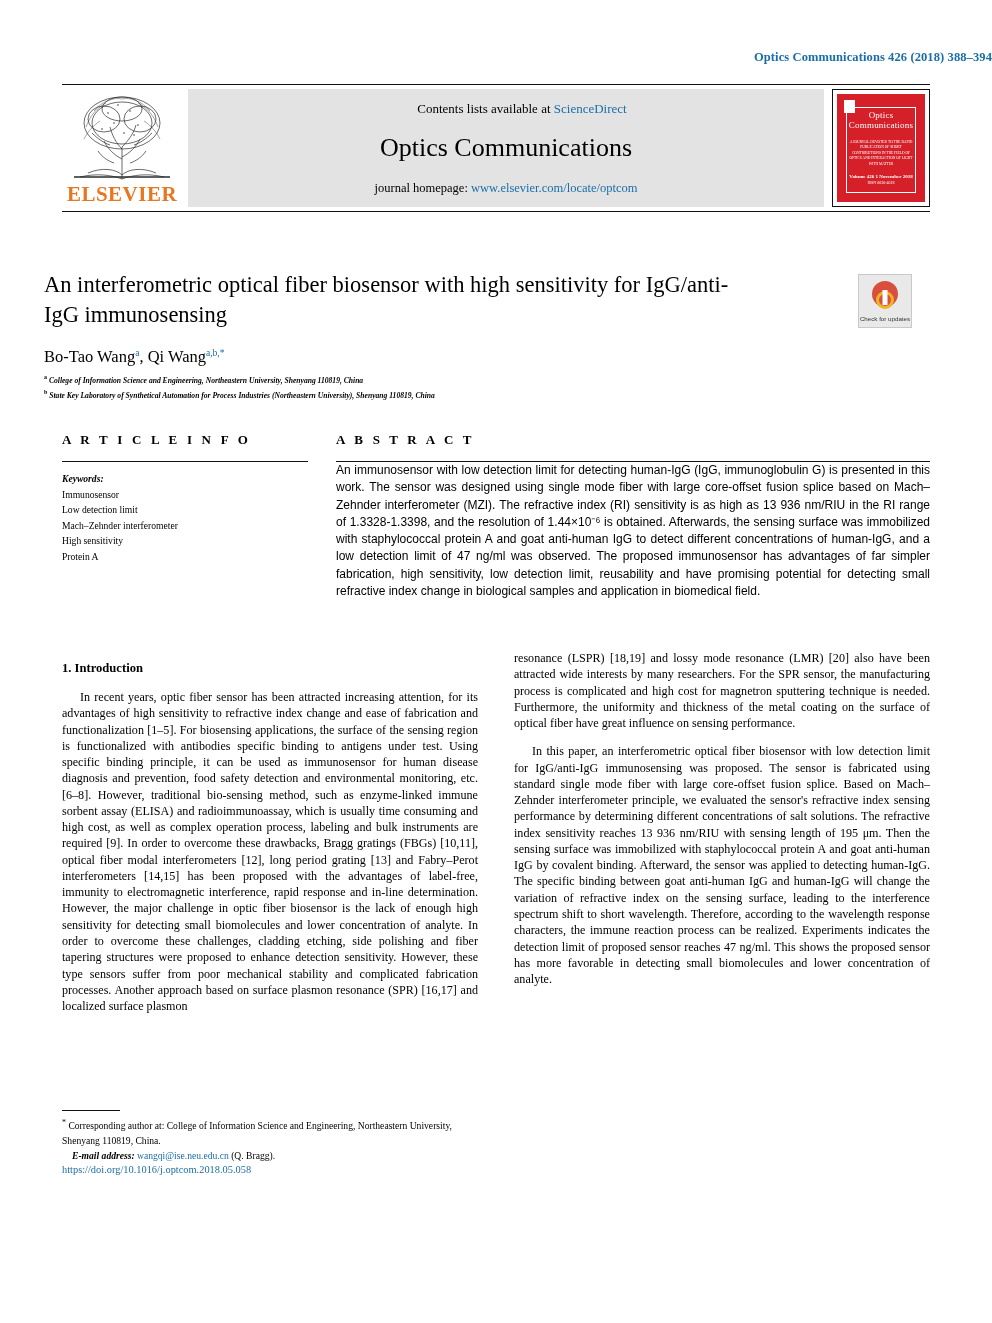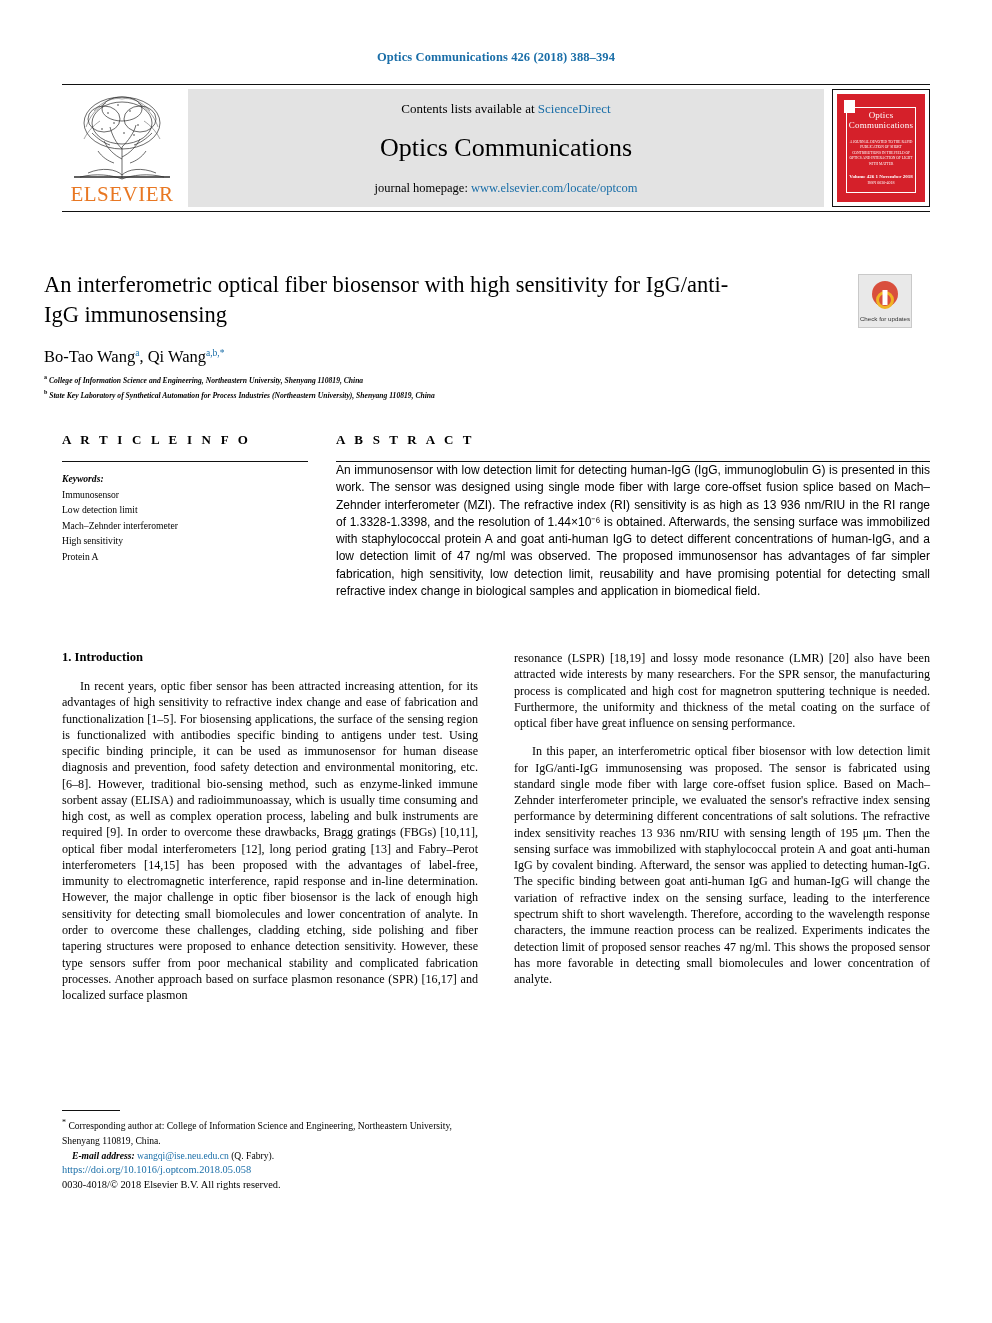--- a/index.html
+++ b/index.html
@@ -5,43 +5,43 @@
   html,body{margin:0;padding:0;}
   body{
     width:992px;height:1323px;background:#fff;
     font-family:"Liberation Serif", serif;
     color:#000;-webkit-font-smoothing:none;
   }
   .page{position:relative;width:992px;height:1323px;overflow:hidden;}
 
   
   .runhead{
-    position:absolute;top:50px;left:0;width:992px;text-align:center;
+    position:absolute;top:50px;left:0;width:992px;text-align:right;
     font-family:"Liberation Serif",serif;font-size:12.5px;font-weight:bold;
     color:#1a6ea8;letter-spacing:.1px;
   }
 
   
   .masthead{position:absolute;left:62px;top:84px;width:868px;}
   .mast-rule{border-top:1.6px solid #111;width:868px;}
   .mast-body{display:flex;align-items:stretch;margin-top:4px;height:118px;}
   .elsevier-logo{width:120px;flex:0 0 120px;position:relative;}
   .tree-wrap{position:absolute;left:6px;top:0;width:108px;height:92px;overflow:hidden;}
   .elsevier-word{
     position:absolute;left:2px;bottom:2px;width:116px;text-align:center;
-    font-family:"Liberation Serif",serif;font-weight:normal;font-size:21px;
+    font-family:"Liberation Serif",serif;font-weight:bold;font-size:21px;
     letter-spacing:.5px;color:#e87722;line-height:1;
   }
   .mast-center{
     flex:1;background:#e3e3e3;margin-left:6px;margin-right:8px;
     position:relative;
   }
   .contents-line{
     position:absolute;top:12px;left:0;width:100%;text-align:center;
-    font-size:13px;font-family:"Liberation Serif",serif;
+    font-size:13px;font-family:"Liberation Serif",serif;padding-left:16px;
   }
   .journal-title{
     position:absolute;top:44px;left:0;width:100%;text-align:center;
     font-size:26px;font-family:"Liberation Serif",serif;
   }
   .homepage-line{
     position:absolute;bottom:11px;left:0;width:100%;text-align:center;
     font-size:12.5px;font-family:"Liberation Serif",serif;
   }
   a.link,.link{color:#1a6ea8;text-decoration:none;}
@@ -116,21 +116,21 @@
   .kw{margin-top:9px;font-size:9.6px;line-height:1.62;font-family:"Liberation Serif",serif;}
   .kw .kw-label{font-style:italic;font-weight:bold;}
   .abs-text{
     margin-top:0;font-size:12px;line-height:1.44;text-align:justify;
     font-family:Liberation Sans, sans-serif;
   }
 
   
   .body{position:absolute;left:62px;top:650px;width:868px;display:flex;gap:36px;}
   .col{width:416px;}
-  .sec-title{font-size:12.6px;font-weight:bold;margin:0 0 13px 0;font-family:"Liberation Serif",serif;}
+  .sec-title{font-size:12.6px;font-weight:bold;margin:11px 0 13px 0;font-family:"Liberation Serif",serif;}
   .col p{
     margin:0;font-size:12.1px;line-height:1.345;text-align:justify;
     text-indent:18px;font-family:"Liberation Serif",serif;
     hyphens:auto;
   }
   .col p + p{margin-top:12px;}
 
   
   .footnotes{position:absolute;left:62px;top:1110px;width:416px;}
   .fn-rule{border-top:1.1px solid #111;width:58px;}
@@ -284,22 +284,21 @@
 
   <div class="footnotes">
     <div class="fn-rule"></div>
     <div class="fn">
       <sup>*</sup>
       <span>Corresponding author at: College of Information Science and Engineering, Northeastern University, Shenyang 110819, China.</span>
     </div>
     <div class="fn" style="margin-top:1px;padding-left:10px">
       <span class="em">E-mail address:</span>
       <a class="link" href="#">wangqi@ise.neu.edu.cn</a>
-      <span>(Q. Fabry).</span>
+      <span>(Q. Bragg).</span>
     </div>
   </div>
 
   <div class="bottominfo">
     <div><a class="link doi" href="#">https://doi.org/10.1016/j.optcom.2018.05.058</a></div>
-    <div class="copyline">0030-4018/© 2018 Elsevier B.V. All rights reserved.</div>
   </div>
 
 </div>
 
 </body></html>

